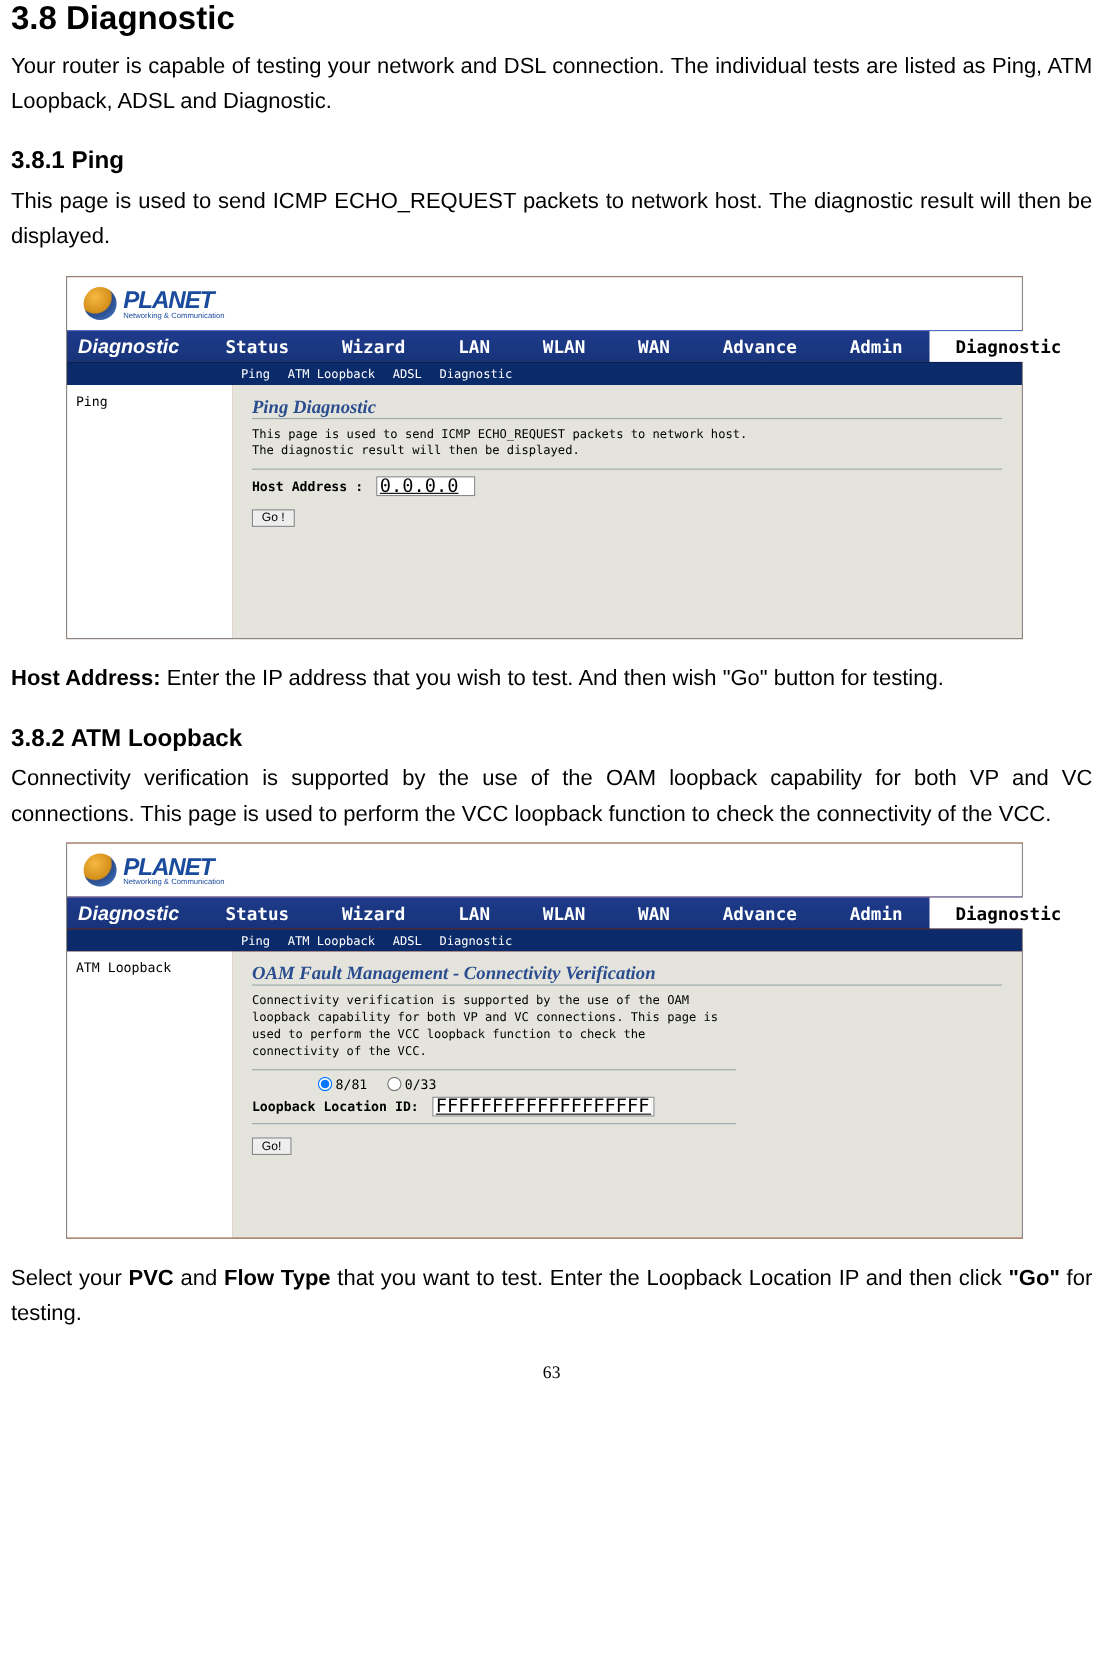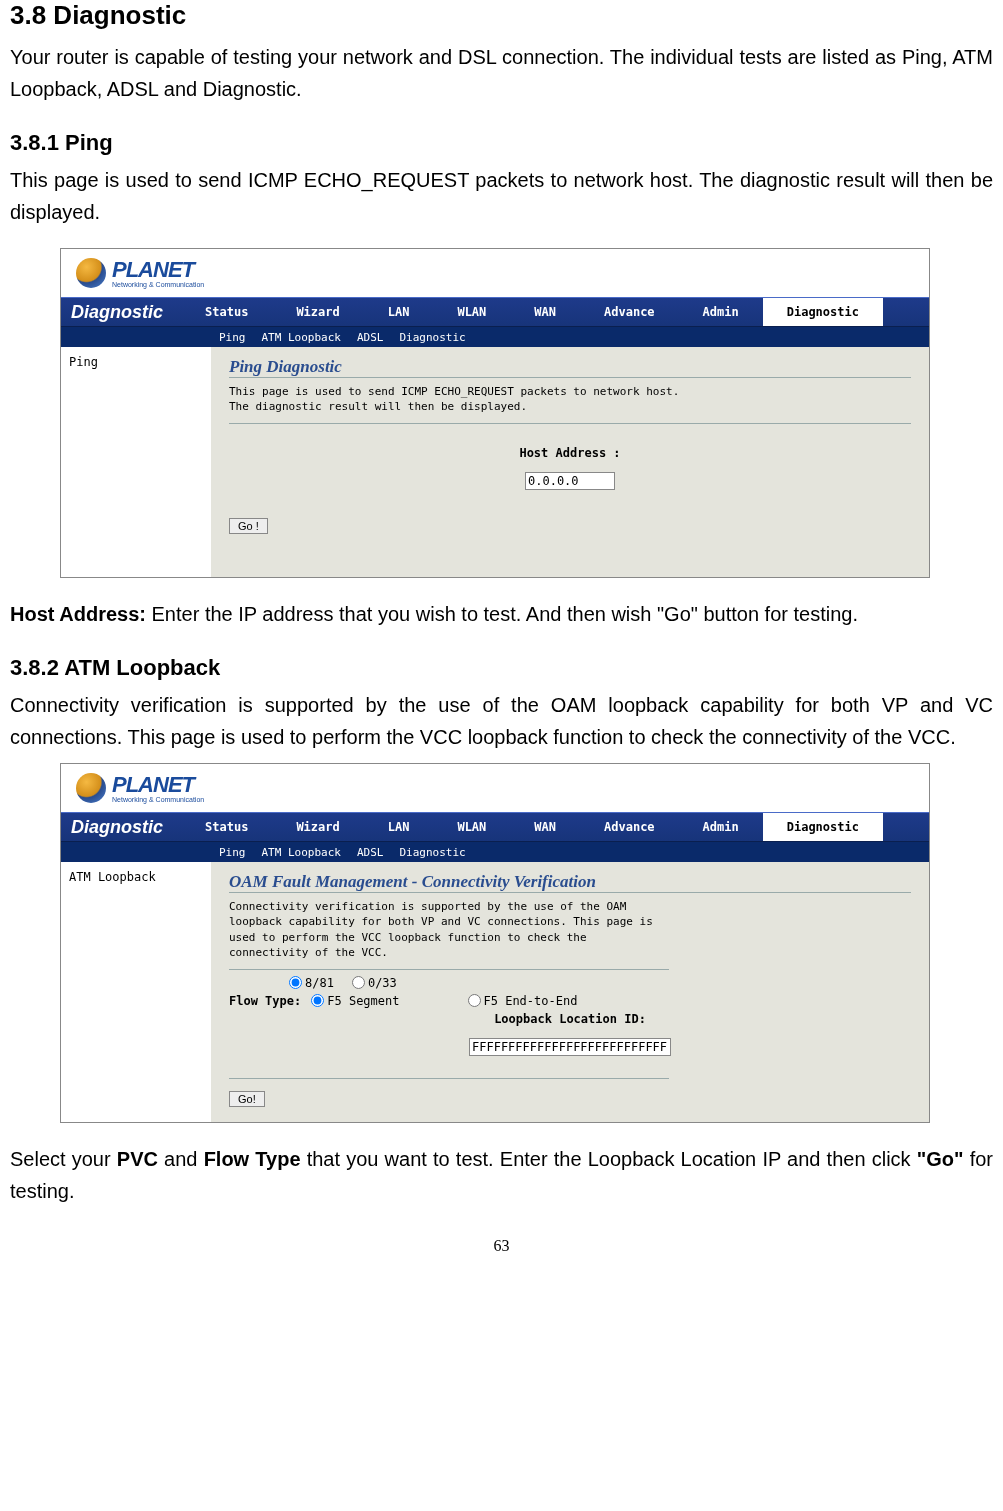--- a/index.html
+++ b/index.html
@@ -1,46 +1,46 @@
 <!DOCTYPE html>
 <html><head>
 <meta charset="utf-8">
 <style>
 * { box-sizing: border-box; margin: 0; padding: 0; }
 body { font-family: Arial, sans-serif; background: #fff; width: 1003px; margin: 0 auto; color: #000; }
 .content { padding: 0 10px; }
-h2 { font-size: 26px; font-weight: bold; margin-bottom: 10px; }
+h2 { font-size: 30px; font-weight: bold; margin-bottom: 10px; }
 h3 { font-size: 22px; font-weight: bold; margin-top: 25px; margin-bottom: 8px; }
 p { font-size: 20px; line-height: 1.6; margin-bottom: 10px; }
 .justify { text-align: justify; }
 
 .screenshot { border: 1px solid #888; margin: 20px 0 20px 50px; width: 870px; background: #c2410c; font-family: "SimSun","MS Gothic",monospace; position: relative; }
 .ss-header { background: #fff; height: 48px; display: flex; align-items: center; padding-left: 15px; gap: 6px; }
 .logo-globe { width: 30px; height: 30px; border-radius: 50%; background: radial-gradient(circle at 35% 30%, #f5b942 0%, #d48f1a 50%, #2a4d8f 55%, #4a7fcf 100%); position: relative; }
 .logo-text { display: flex; flex-direction: column; line-height: 1; }
 .logo-planet { font-family: Arial, sans-serif; font-weight: bold; font-size: 22px; font-style: italic; color: #1a4b9c; letter-spacing: -1px; }
 .logo-sub { font-size: 7px; color: #1a4b9c; font-family: Arial, sans-serif; }
 
 .nav1 { background: linear-gradient(#1e3a8a,#17347a); height: 30px; display: flex; align-items: center; border-top: 1px solid #4a6bc8; border-bottom: 1px solid #0a1f4f; }
 .nav1-title { color: #fff; font-family: Arial, sans-serif; font-weight: bold; font-style: italic; font-size: 18px; padding: 0 18px 0 10px; }
-.nav1-item { flex: 0 0 auto; padding: 0 24px; color: #fff; font-size: 12px; font-weight: bold; cursor: pointer; }
+.nav1-item { flex: 0 0 auto; padding: 0 24px; color: #fff; font-size: 16px; font-weight: bold; cursor: pointer; }
 .nav1-item.active { background: #fff; color: #000; height: 100%; display: flex; align-items: center; }
 
 .nav2 { background: #0a2a6a; height: 20px; display: flex; align-items: center; padding-left: 150px; }
 .nav2-item { color: #fff; font-size: 11px; padding: 0 8px; cursor: pointer; }
 
 .ss-body { display: flex; min-height: 230px; }
 .ss-side { width: 150px; background: #fff; padding: 8px; font-size: 12px; }
 .ss-main { flex: 1; padding: 10px 18px; background: #e4e4dc; }
 .panel-title { color: #2a4d8f; font-family: "SimSun",serif; font-weight: bold; font-size: 17px; font-style: italic; border-bottom: 1px solid #9aa; padding-bottom: 0; margin-bottom: 6px; }
 .panel-desc { font-size: 11px; line-height: 1.4; margin-bottom: 8px; }
 .hr { border-top: 1px solid #9aa; margin: 6px 0; }
-.form-row { display: flex; align-items: center; font-size: 12px; font-weight: bold; margin: 22px 0; gap: 12px; flex-direction: column; }
+.form-row { display: flex; align-items: center; font-size: 12px; font-weight: bold; margin: 6px 0; gap: 12px; }
 .form-label { min-width: 90px; }
-.text-input { font-family: monospace; font-size: 12px; padding: 1px 2px; border: 1px solid #888; background: #fff; height: 18px; }
+.text-input { font-family: monospace; font-size: 17px; padding: 1px 2px; border: 1px solid #888; background: #fff; height: 18px; text-decoration: underline; }
 .go-btn { font-size: 11px; border: 1px solid #888; background: #eee; padding: 1px 8px; cursor: pointer; margin-top: 6px; }
 .radio-row { display: flex; align-items: center; gap: 4px; font-size: 12px; flex-wrap: wrap; }
 .radio-row label { display: flex; align-items: flex-start; gap: 3px; margin-right: 14px; }
 .indent { margin-left: 60px; }
 
 .pagenum { text-align: center; font-size: 16px; margin-top: 30px; font-family: "Times New Roman", serif; }
 strong { font-weight: bold; }
 </style>
 </head>
 <body>
@@ -140,31 +140,20 @@
         <div class="radio-row indent">
           <label>
               <input type="radio" checked="" style="">
               <span>8/81</span>
             </label>
           <label>
               <input type="radio" style="">
               <span>0/33</span>
             </label>
         </div>
-        <div class="radio-row" style="margin-top:4px">
-          <span style="font-weight:bold;margin-right:6px">Flow Type:</span>
-          <label>
-              <input type="radio" checked="" style="">
-              <span>F5 Segment</span>
-            </label>
-          <label style="margin-left:50px">
-              <input type="radio" style="">
-              <span>F5 End-to-End</span>
-            </label>
-        </div>
         <div class="form-row" style="margin-top:4px">
           <span style="font-weight:bold">Loopback Location ID:</span>
           <input class="text-input" style="width: 202px;" value="FFFFFFFFFFFFFFFFFFFFFFFFFFFFFFFF">
         </div>
         <div class="hr" style="width:440px"></div>
         <button class="go-btn">Go!</button>
       </div>
     </div>
   </div>
 

